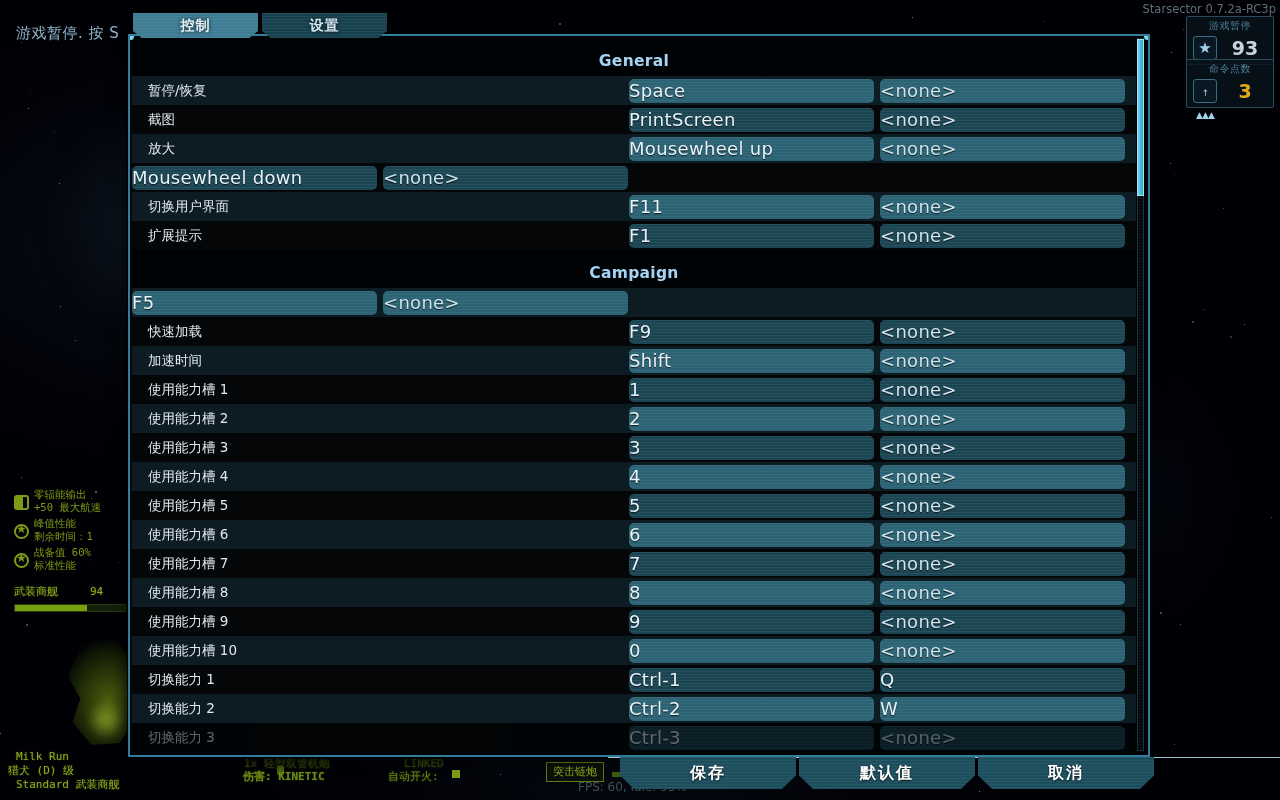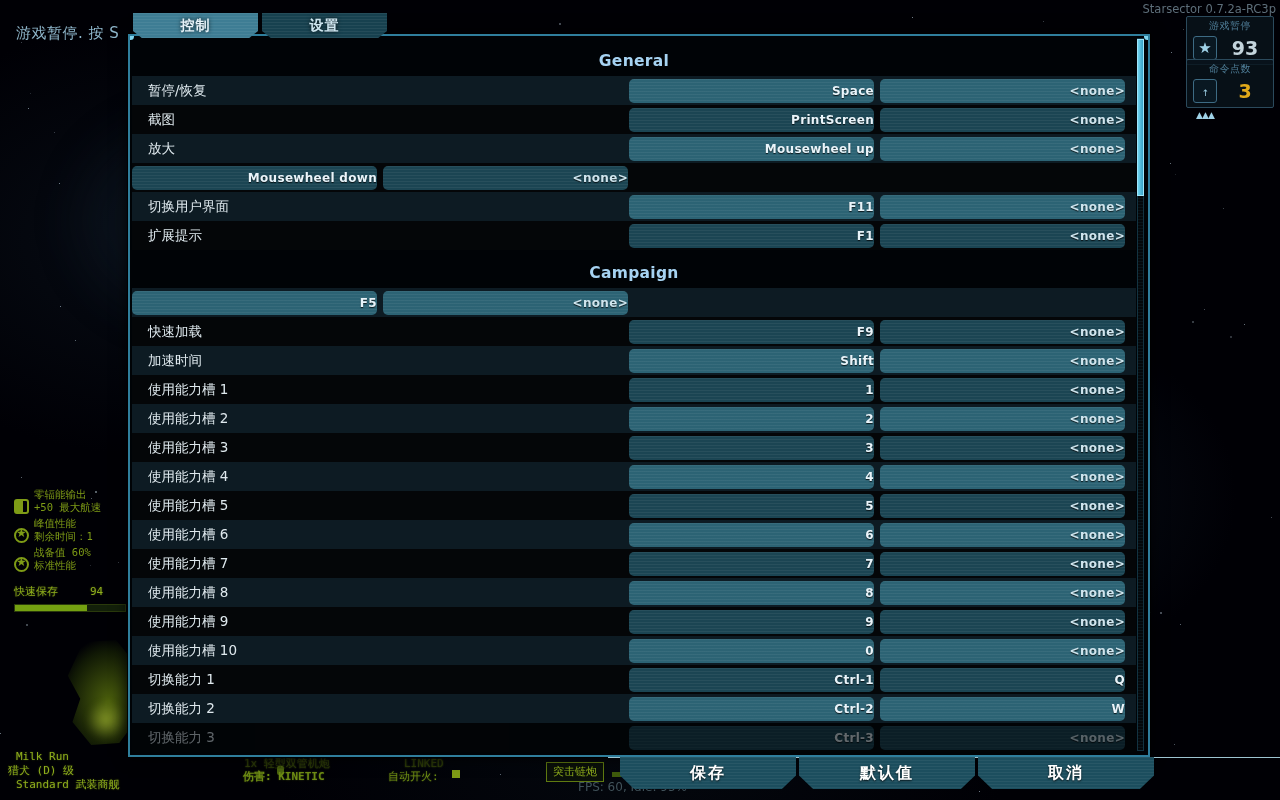--- a/index.html
+++ b/index.html
@@ -51,21 +51,21 @@
     font-size: 11px;
     line-height: 14px;
     white-space: nowrap;
     text-shadow: 0 0 2px rgba(110,140,20,.5);
   }
   .hud-green.bright { color: #8fae1c; }
   .hud-dim { color: #2d3c08; margin-left: 16px; }
 
   
   #left-stats { position: absolute; left: 14px; top: 488px; width: 130px; }
-  .stat-row { display: flex; align-items: flex-end; gap: 5px; margin-bottom: 3px; }
+  .stat-row { display: flex; align-items: center; gap: 5px; margin-bottom: 3px; }
   .stat-ico {
     width: 15px; height: 15px; flex: 0 0 15px;
     border: 2px solid #7e9b16; border-radius: 50%;
     position: relative; margin-top: 2px;
   }
   .stat-ico.star-ico::after {
     content: "★"; position: absolute; left: 0; top: -4px;
     width: 100%; text-align: center; font-size: 12px; color: #7e9b16;
     line-height: 15px;
   }
@@ -204,22 +204,22 @@
   .row.norm { background: #040608; }
   .row-label {
     flex: 0 0 497px;
     padding-left: 16px;
     color: #dfe9ee; font-size: 13.5px;
     white-space: nowrap; overflow: hidden;
     font-family: "DejaVu Sans","Liberation Sans",sans-serif;
   }
   .keybtn {
     height: 24px; line-height: 24px;
-    text-align: right;
-    font-size: 12px; font-weight: bold;
+    text-align: left;
+    font-size: 18px; font-weight: normal;
     color: #e9f4fa;
     border-radius: 5px;
     background-image:
       repeating-linear-gradient(180deg, rgba(255,255,255,.055) 0 1px, transparent 1px 3px);
     text-shadow: 0 1px 1px rgba(0,0,0,.75);
     letter-spacing: .3px;
   }
   .keybtn.primary { flex: 0 0 245px; margin-right: 6px; }
   .keybtn.alt2    { flex: 0 0 245px; }
   .row.alt  .keybtn { background-color: #2c6374; }
@@ -453,21 +453,21 @@
   </div>
   <div class="stat-row">
     <span class="stat-ico star-ico"></span>
     <span class="stat-txt">
       <span>战备值 60%</span><br>
       <span>标准性能</span>
     </span>
   </div>
 </div>
 
-<div class="hud-green bright" style="left:14px;top:585px;">快速保存</div>
+<div class="hud-green bright" style="left:14px;top:585px;">武装商舰</div>
 <div class="hud-green bright" style="left:90px;top:585px;">94</div>
 <div id="speed-bar-bg"></div>
 <div id="speed-bar-fill"></div>
 
 <div class="hud-green bright" style="left:16px;top:750px;">Milk Run</div>
 <div class="hud-green bright" style="left:8px;top:764px;">猎犬 (D) 级</div>
 <div class="hud-green bright" style="left:16px;top:778px;">Standard 武装商舰</div>
 
 <div id="mount-dot"></div>
 <div class="hud-green hud-dim" style="left:228px;top:757px;">1x 轻型双管机炮</div>

